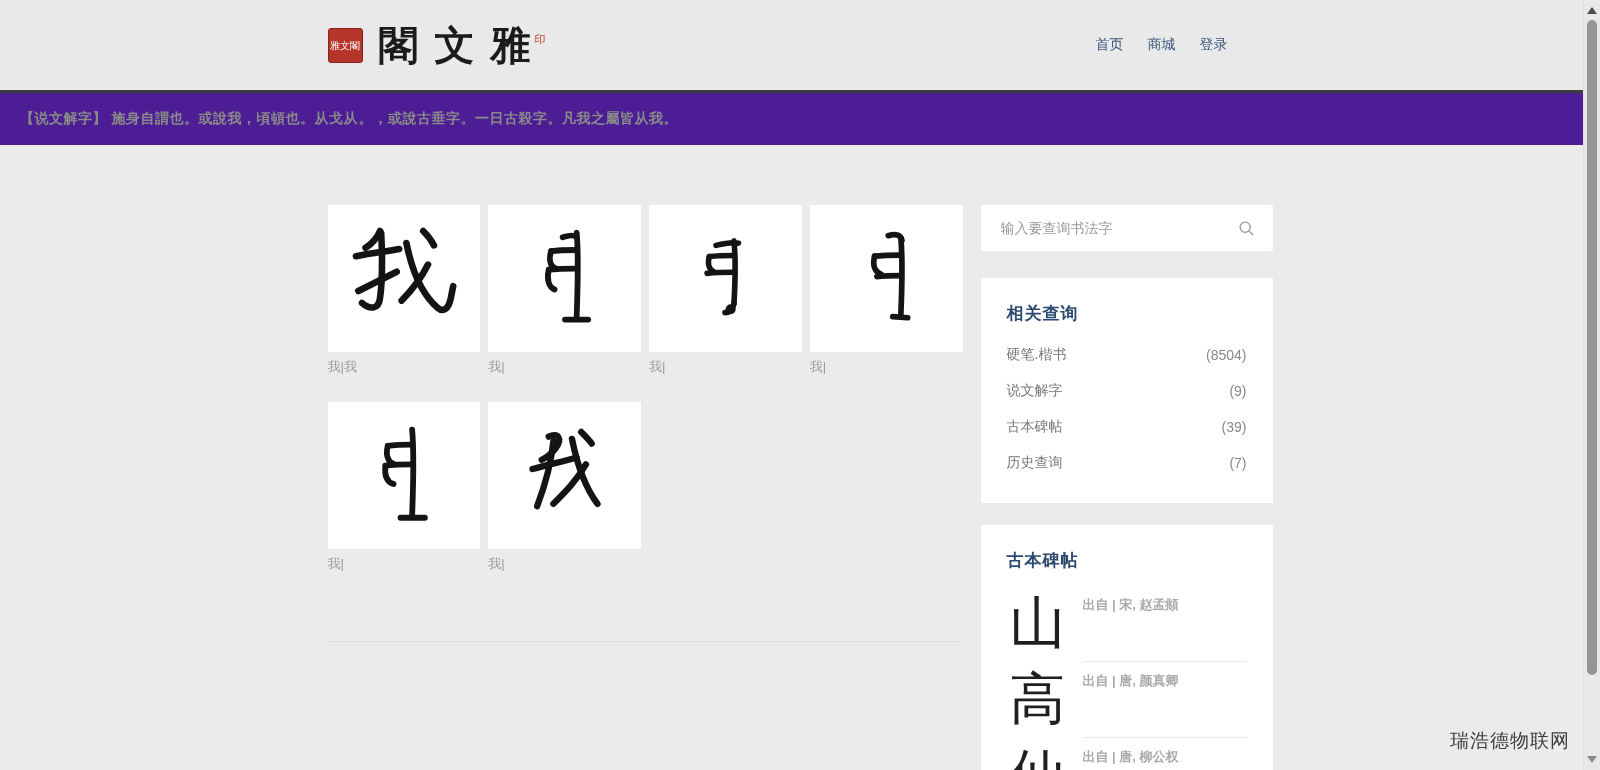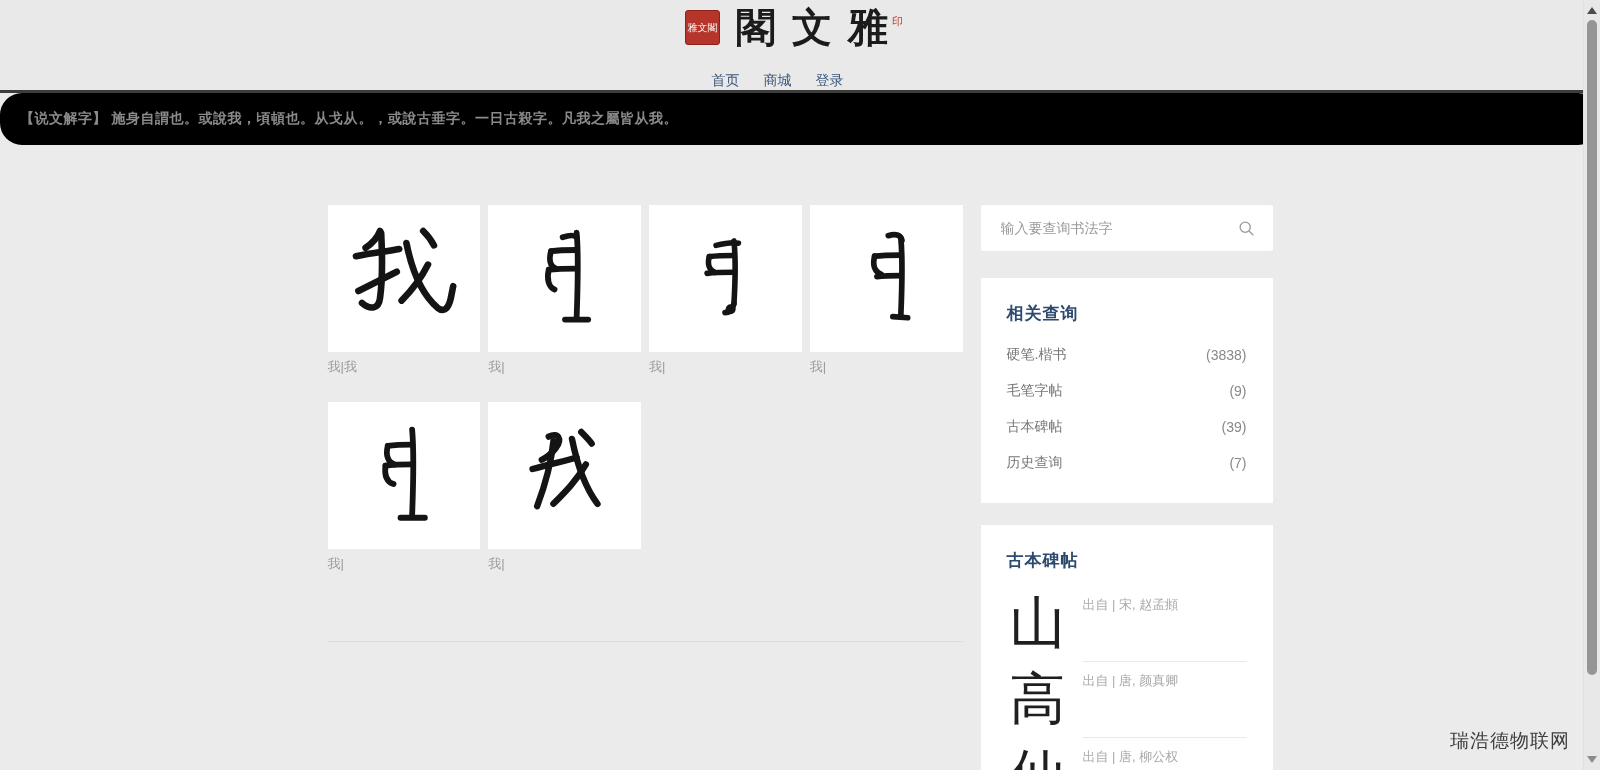--- a/index.html
+++ b/index.html
@@ -12,21 +12,21 @@
 
   
   .header {
     height: 93px;
     background: #e9e9e9;
     border-bottom: 3px solid #3c3c3c;
   }
   .header-inner {
     width: 945px; height: 100%;
     margin: 0 auto;
-    display: flex; align-items: center; justify-content: space-between; flex-direction: column;
+    display: flex; align-items: center; justify-content: space-between;
   }
   .logo { display: flex; align-items: center; gap: 16px; cursor: pointer; }
   .seal {
     width: 35px; height: 35px;
     background: #b5352b;
     border-radius: 3px;
     border: 1px solid #8e2219;
     color: #fff;
     font-size: 10px; line-height: 11px;
     display: flex; flex-wrap: wrap; align-content: center; justify-content: center;
@@ -54,24 +54,23 @@
   .nav a {
     font-size: 14px;
     color: #39557a;
     text-decoration: none;
     cursor: pointer;
   }
 
   
   .def-bar {
     height: 52px;
-    background: #000000;
+    background: #4c1d95;
     display: flex; align-items: center;
     padding-left: 20px;
-    border-radius: 22px;
   }
   .def-bar span {
     font-size: 14px;
     font-weight: bold;
     color: #8a8a8a;
     letter-spacing: 0.5px;
   }
 
   
   .content {
@@ -156,21 +155,21 @@
     text-align: center;
     flex: 0 0 auto;
   }
   .h-meta {
     flex: 1;
     margin-left: 14px;
     padding-top: 10px;
     border-bottom: 1px solid #e9e9e9;
     height: 76px;
   }
-  .h-meta .src { font-size: 13px; color: #aaaaaa; }
+  .h-meta .src { font-size: 13px; color: #aaaaaa; font-weight: bold; }
 
   
   .scrollbar {
     position: fixed; top: 0; right: 0;
     width: 17px; height: 770px;
     background: #e8e8e8;
     border-left: 1px solid #e0e0e0;
   }
   .sb-thumb {
     position: absolute; left: 3px; top: 20px;
@@ -324,24 +323,24 @@
         <circle cx="8.5" cy="8.5" r="6"></circle>
         <line x1="13" y1="13" x2="18" y2="18"></line>
       </svg>
     </div>
 
     <div class="card card-related">
       <h3>相关查询</h3>
       <div class="related-list">
         <div class="related-row">
           <span class="lbl">硬笔.楷书</span>
-          <span class="cnt">(3838)</span>
+          <span class="cnt">(8504)</span>
         </div>
         <div class="related-row">
-          <span class="lbl">毛笔字帖</span>
+          <span class="lbl">说文解字</span>
           <span class="cnt">(9)</span>
         </div>
         <div class="related-row">
           <span class="lbl">古本碑帖</span>
           <span class="cnt">(39)</span>
         </div>
         <div class="related-row">
           <span class="lbl">历史查询</span>
           <span class="cnt">(7)</span>
         </div>

